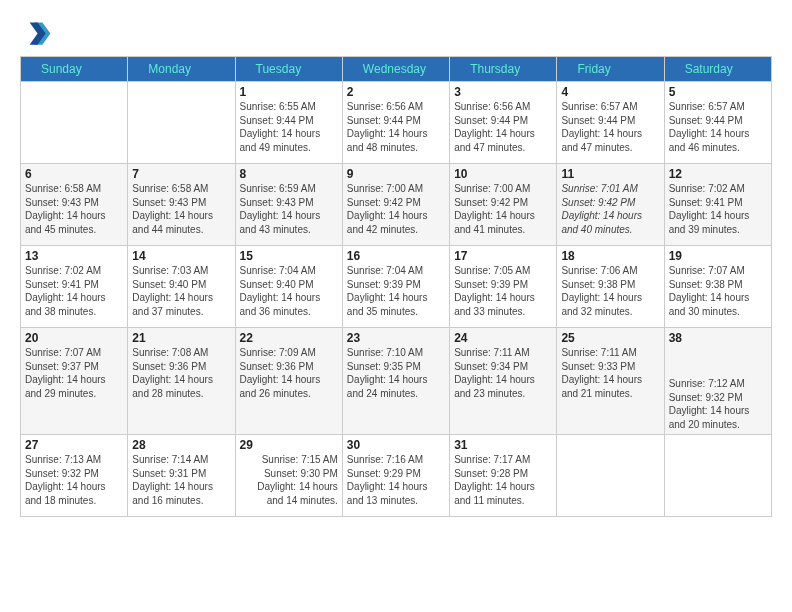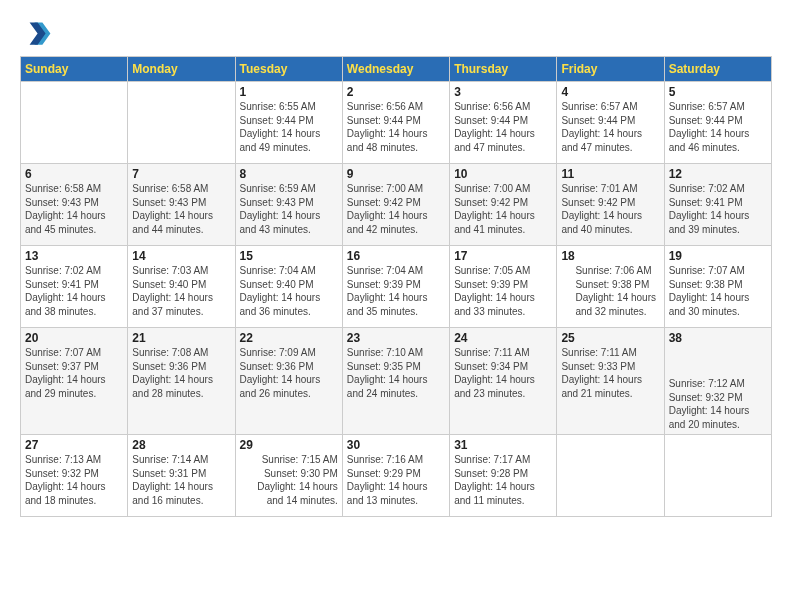--- a/index.html
+++ b/index.html
@@ -53,24 +53,24 @@
       font-size: 15px;
       color: #333;
     }
     .calendar-table {
       width: 100%;
       border-collapse: collapse;
       table-layout: fixed;
     }
     .calendar-table th {
       background: #2a6db5;
-      color: #fde047;
+      color: #5eead4;
       font-size: 12px;
-      font-weight: bold;
-      padding: 5px 4px;
+      font-weight: normal;
+      padding: 5px 20px;
       text-align: left;
       border: 1px solid #ccc;
     }
     .calendar-table td {
       border: 1px solid #ccc;
       vertical-align: top;
       padding: 3px 4px;
       font-size: 10px;
       color: #333;
       height: 82px;
@@ -199,21 +199,21 @@
           </td>
           <td>
             <span class="day-num">10</span>
             <div class="day-info" style="white-space: pre-line;">Sunrise: 7:00 AM
 Sunset: 9:42 PM
 Daylight: 14 hours
 and 41 minutes.</div>
           </td>
           <td>
             <span class="day-num">11</span>
-            <div class="day-info" style="white-space: pre-line;">Sunrise: 7:01 AM
+            <div class="day-info" style="white-space: pre-line; font-style: italic;">Sunrise: 7:01 AM
 Sunset: 9:42 PM
 Daylight: 14 hours
 and 40 minutes.</div>
           </td>
           <td>
             <span class="day-num">12</span>
             <div class="day-info" style="white-space: pre-line;">Sunrise: 7:02 AM
 Sunset: 9:41 PM
 Daylight: 14 hours
 and 39 minutes.</div>
@@ -250,21 +250,21 @@
           </td>
           <td>
             <span class="day-num">17</span>
             <div class="day-info" style="white-space: pre-line;">Sunrise: 7:05 AM
 Sunset: 9:39 PM
 Daylight: 14 hours
 and 33 minutes.</div>
           </td>
           <td>
             <span class="day-num">18</span>
-            <div class="day-info" style="white-space: pre-line; margin-left: 14px;">Sunrise: 7:06 AM
+            <div class="day-info" style="white-space: pre-line;">Sunrise: 7:06 AM
 Sunset: 9:38 PM
 Daylight: 14 hours
 and 32 minutes.</div>
           </td>
           <td>
             <span class="day-num">19</span>
             <div class="day-info" style="white-space: pre-line;">Sunrise: 7:07 AM
 Sunset: 9:38 PM
 Daylight: 14 hours
 and 30 minutes.</div>

